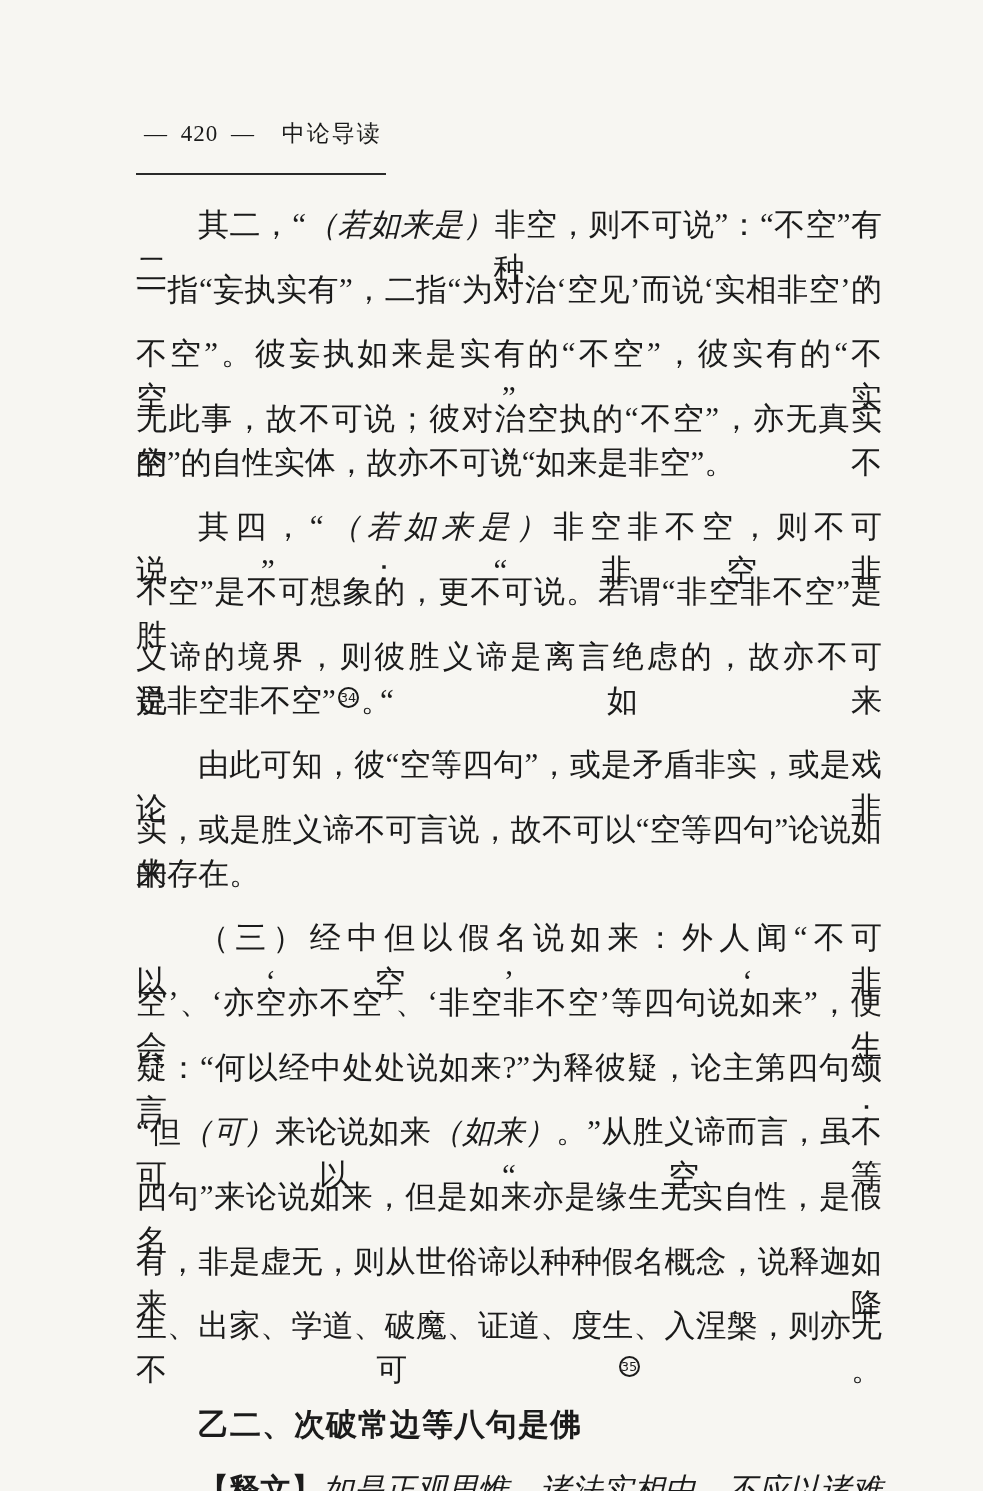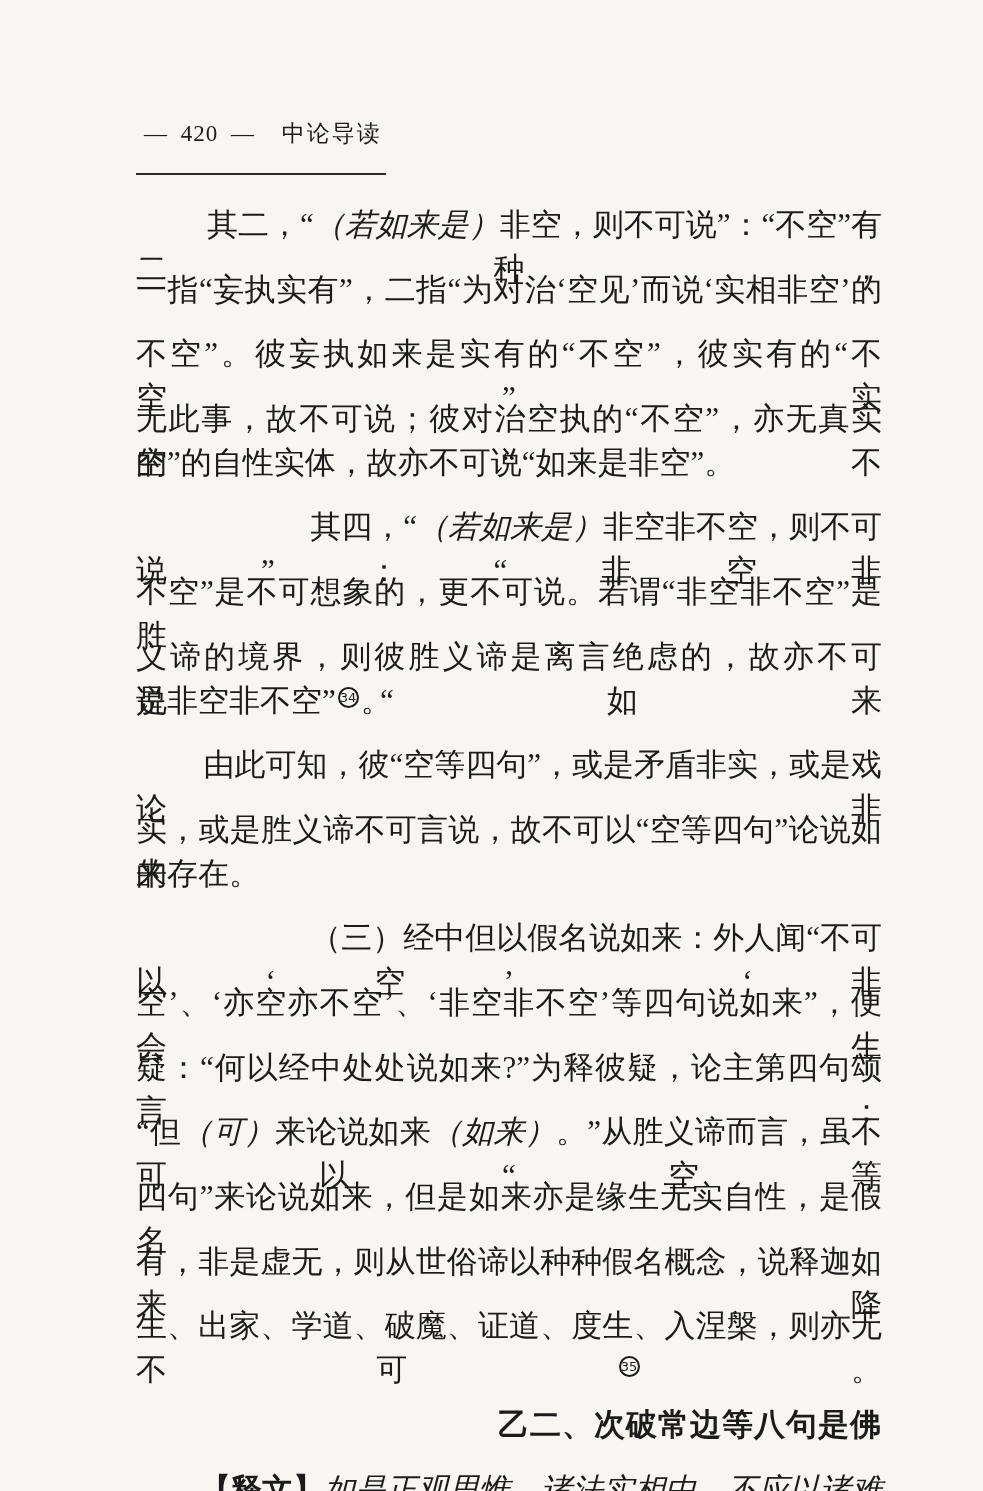--- a/index.html
+++ b/index.html
@@ -21,21 +21,21 @@
   .page-header .title{margin-left:14px;letter-spacing:2px;}
   .page-body{
     position:absolute;left:136px;top:182px;width:746px;
     font-size:31px;
   }
   .line{
     height:43.7px;line-height:43.7px;
     white-space:pre-wrap;
   }
   .line.full{text-align:justify;text-align-last:justify;margin-top:21px;}
-  .line.indent{text-indent:62px;text-align:right;}
+  .line.indent{text-indent:62px;}
   .para.heading{margin-top:55px;}
   .para.heading .line{font-weight:bold;letter-spacing:1px;}
   .run.k{font-style:italic;}
   .run.b{font-weight:bold;}
   .run.sup{
     display:inline-block;
     font-style:normal;font-weight:normal;
     font-size:13px;line-height:17px;
     width:17px;height:17px;
     border:2px solid #1b1b1b;border-radius:50%;

